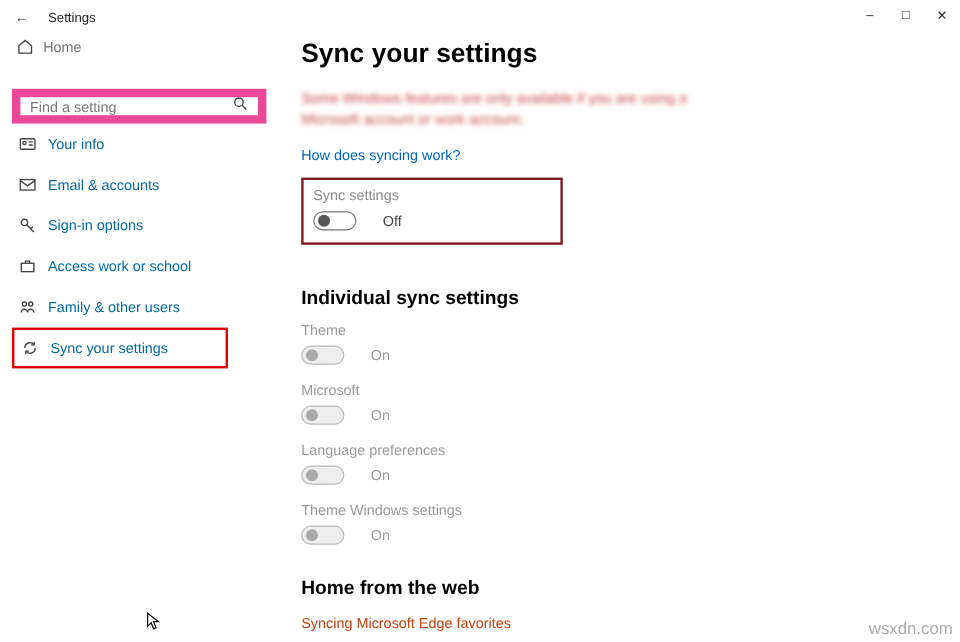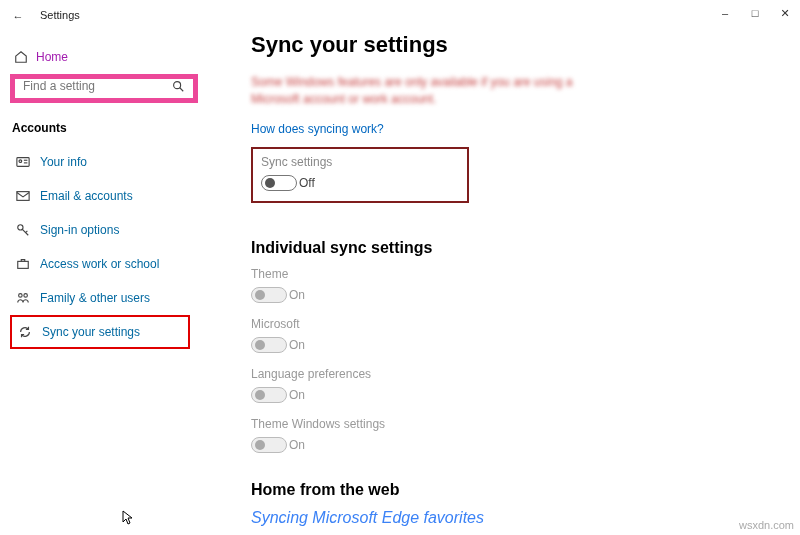--- a/index.html
+++ b/index.html
@@ -6,54 +6,54 @@
   body { width: 800px; height: 535px; background: #fff; overflow: hidden; position: relative; }
   
   .titlebar { height: 30px; display: flex; align-items: center; padding-left: 10px; font-size: 11px; color: #222; }
   .titlebar .back { width: 16px; text-align: center; cursor: pointer; }
   .titlebar .title { margin-left: 14px; }
   .win-controls { position: absolute; top: 0; right: 0; display: flex; }
   .win-controls div { width: 30px; height: 26px; display: flex; align-items: center; justify-content: center; font-size: 11px; cursor: pointer; color: #333; }
   
   .main { display: flex; height: calc(100% - 30px); }
   .sidebar { width: 231px; padding: 0 10px 0 10px; background: #fff; }
-  .home-row { display: flex; align-items: flex-end; height: 32px; font-size: 12px; color: #a21caf; cursor: pointer; margin-top: 2px; padding-left: 4px; }
+  .home-row { display: flex; align-items: flex-start; height: 32px; font-size: 12px; color: #737373; cursor: pointer; margin-top: 2px; padding-left: 4px; }
   .home-row .icon { width: 22px; display: inline-flex; }
-  .search { margin-top: 10px; border: 5px solid #ec4899; height: 29px; width: 188px; display: flex; align-items: flex-start; padding: 0 8px; font-size: 12px; color: #777; justify-content: space-between; }
+  .search { margin-top: 10px; border: 7px solid #ec4899; height: 29px; width: 212px; display: flex; align-items: flex-end; padding: 0 8px; font-size: 12px; color: #777; justify-content: space-between; }
   .search .sicon { font-size: 12px; color: #555; }
   .section-title { font-size: 12px; font-weight: 600; margin-top: 18px; margin-bottom: 10px; padding-left: 2px; }
   .nav-item { display: flex; align-items: center; height: 34px; font-size: 12px; color: #0369a1; cursor: pointer; padding-left: 6px; }
   .nav-item .icon { width: 24px; display: inline-flex; align-items: center; }
   .nav-item svg { width: 14px; height: 14px; stroke: #444; fill: none; stroke-width: 1.3; }
   
   .redbox-nav { border: 2px solid #e00000; width: 180px; }
   
   .content { flex: 1; padding: 0 0 0 20px; overflow: hidden; }
   .page-title { font-size: 22px; font-weight: 600; margin-top: 2px; }
   .redtext { color: #c74444; font-size: 12px; margin-top: 16px; filter: blur(2.2px); line-height: 1.4; max-width: 330px; }
   .link { color: #0067c0; font-size: 12px; margin-top: 14px; display: inline-block; cursor: pointer; }
   
   .sync-main-block { border: 2px solid #7f1d1d; width: 218px; padding: 6px 8px 10px 8px; margin-top: 10px; }
   .toggle-label { font-size: 12px; color: #888; margin-bottom: 6px; }
-  .toggle-row { display: flex; align-items: center; gap: 2px; }
+  .toggle-row { display: flex; align-items: center; gap: 22px; }
   .toggle { width: 36px; height: 16px; border: 1px solid #777; border-radius: 8px; position: relative; background: #fff; cursor: pointer; }
   .toggle.disabled { border-color: #bbb; background: #eee; cursor: default; }
   .toggle .knob { width: 10px; height: 10px; background: #555; border-radius: 50%; position: absolute; top: 2px; left: 3px; }
   .toggle.disabled .knob { background: #aaa; }
   .toggle-state { font-size: 12px; color: #444; }
   .toggle-state.dis { color: #999; }
   
   .subhead { font-size: 16px; font-weight: 600; margin-top: 36px; margin-bottom: 10px; }
   .ind-item { margin-bottom: 14px; }
   .ind-item .toggle-label { color: #999; }
   
-  .footer-link { color: #3b82f6; font-size: 16px; cursor: pointer; position: relative; font-style: italic; }
+  .footer-link { color: #c2410c; font-size: 12px; cursor: pointer; position: relative; }
   .cursor-img { position: absolute; left: 122px; top: 510px; font-size: 12px; color: #000; pointer-events: none; }
   
-  .watermark { position: absolute; bottom: 4px; right: 6px; font-size: 11px; color: #aaa; }
+  .watermark { position: absolute; bottom: 4px; right: 6px; font-size: 14px; color: #aaa; }
   
   svg.icon-svg { width: 14px; height: 14px; stroke: #444; fill: none; stroke-width: 1.3; }
 </style>
 </head>
 <body>
 
 <div class="titlebar">
   <span class="back">←</span>
   <span class="title">Settings</span>
 </div>
@@ -75,21 +75,20 @@
     </div>
     <div class="search">
       <span>Find a setting</span>
       <span class="sicon">
         <svg class="icon-svg" viewBox="0 0 16 16">
             <circle cx="7" cy="7" r="4"></circle>
             <line x1="10" y1="10" x2="14" y2="14"></line>
           </svg>
       </span>
     </div>
-    <div class="section-title">Accounts</div>
 
     <div class="nav-item">
       <span class="icon">
           <svg viewBox="0 0 16 16">
             <rect x="1" y="3" width="14" height="10" rx="1"></rect>
             <circle cx="5" cy="7" r="1.5"></circle>
             <line x1="9" y1="6" x2="13" y2="6"></line>
             <line x1="9" y1="9" x2="13" y2="9"></line>
           </svg>
         </span>

